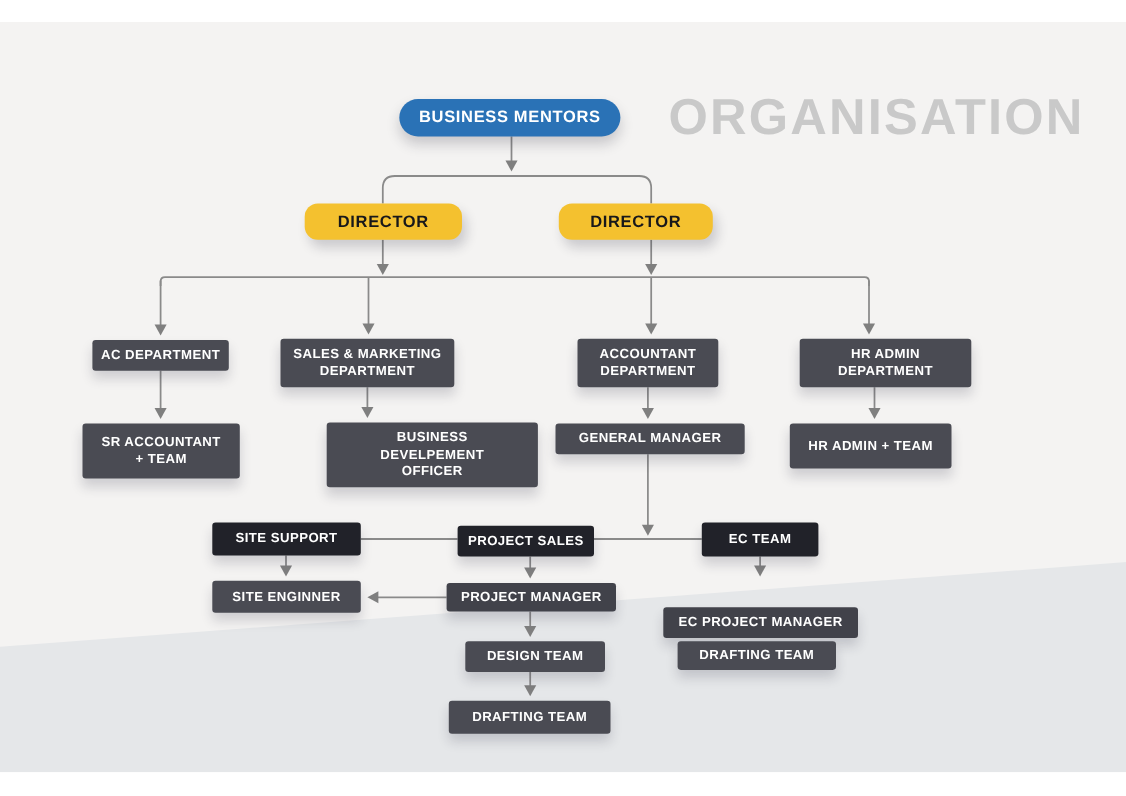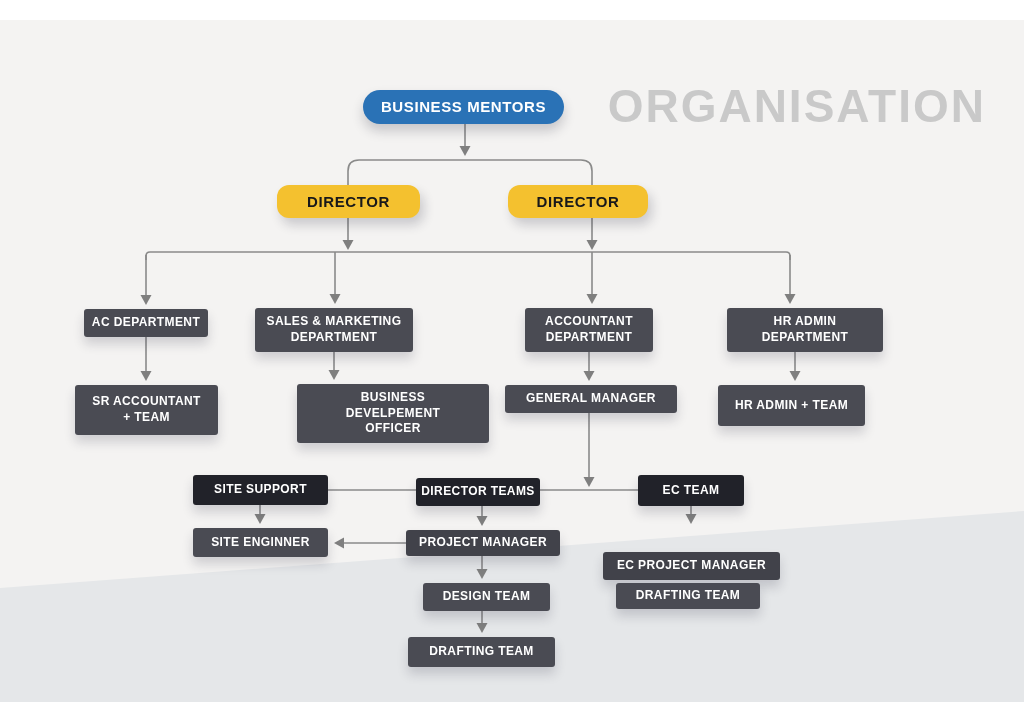--- a/index.html
+++ b/index.html
@@ -157,21 +157,21 @@
       <div class="node gray" style="left: 727px; top: 308px; width: 156px; height: 44px;">HR ADMIN
 DEPARTMENT</div>
       <div class="node gray" style="left: 75px; top: 385px; width: 143px; height: 50px;">SR ACCOUNTANT
 + TEAM</div>
       <div class="node gray" style="left: 269px; top: 384px; width: 192px; height: 59px; margin-left: 28px;">BUSINESS
 DEVELPEMENT
 OFFICER</div>
       <div class="node gray" style="left: 505px; top: 385px; width: 172px; height: 28px;">GENERAL MANAGER</div>
       <div class="node gray" style="left: 718px; top: 385px; width: 147px; height: 41px;">HR ADMIN + TEAM</div>
       <div class="node black" style="left: 193px; top: 475px; width: 135px; height: 30px;">SITE SUPPORT</div>
-      <div class="node black" style="left: 416px; top: 478px; width: 124px; height: 28px;">DIRECTOR TEAMS</div>
+      <div class="node black" style="left: 416px; top: 478px; width: 124px; height: 28px;">PROJECT SALES</div>
       <div class="node black" style="left: 638px; top: 475px; width: 106px; height: 31px;">EC TEAM</div>
       <div class="node gray" style="left: 193px; top: 528px; width: 135px; height: 29px;">SITE ENGINNER</div>
       <div class="node darkgray" style="left: 406px; top: 530px; width: 154px; height: 26px;">PROJECT MANAGER</div>
       <div class="node darkgray" style="left: 603px; top: 528px; width: 177px; height: 28px; margin-top: 24px;">EC PROJECT MANAGER</div>
       <div class="node gray" style="left: 423px; top: 583px; width: 127px; height: 28px;">DESIGN TEAM</div>
       <div class="node gray" style="left: 616px; top: 583px; width: 144px; height: 26px;">DRAFTING TEAM</div>
       <div class="node gray" style="left: 408px; top: 637px; width: 147px; height: 30px;">DRAFTING TEAM</div>
     </div>
 </div>
 

